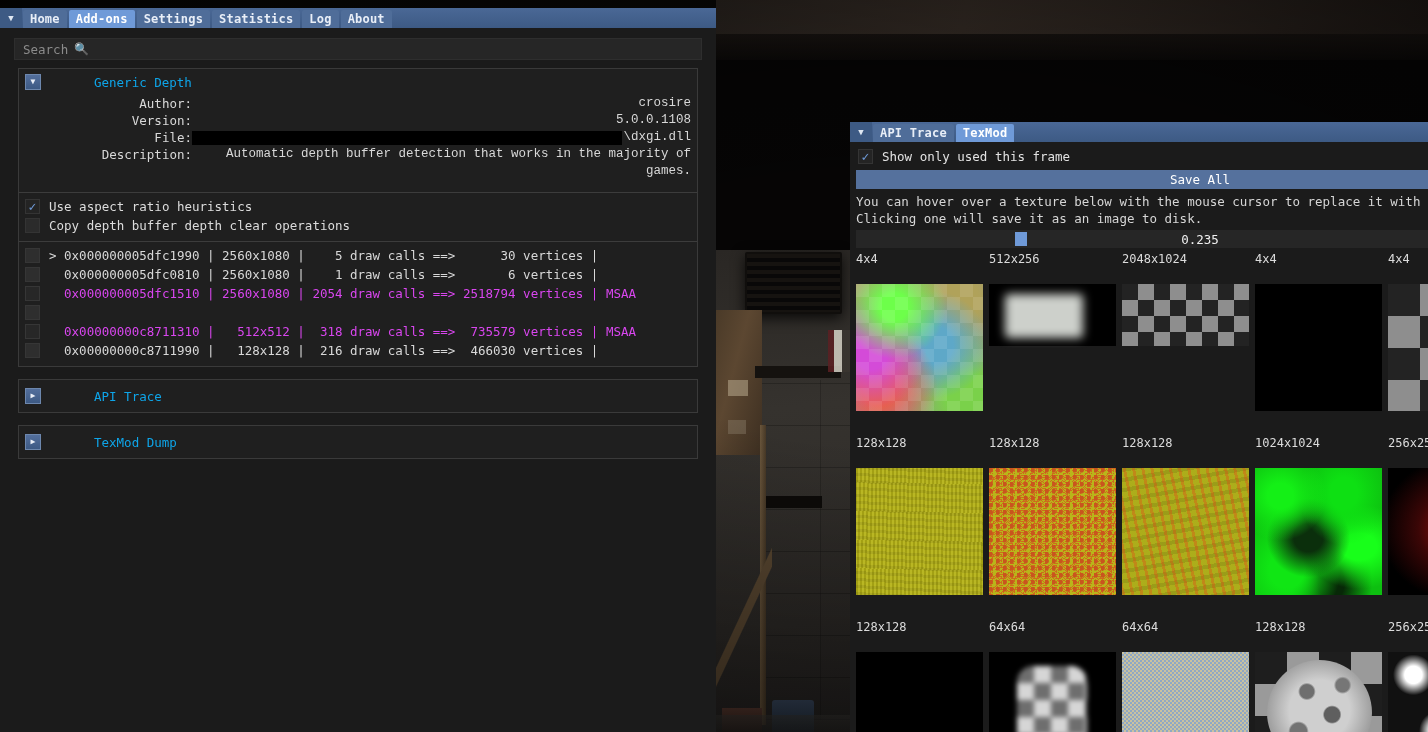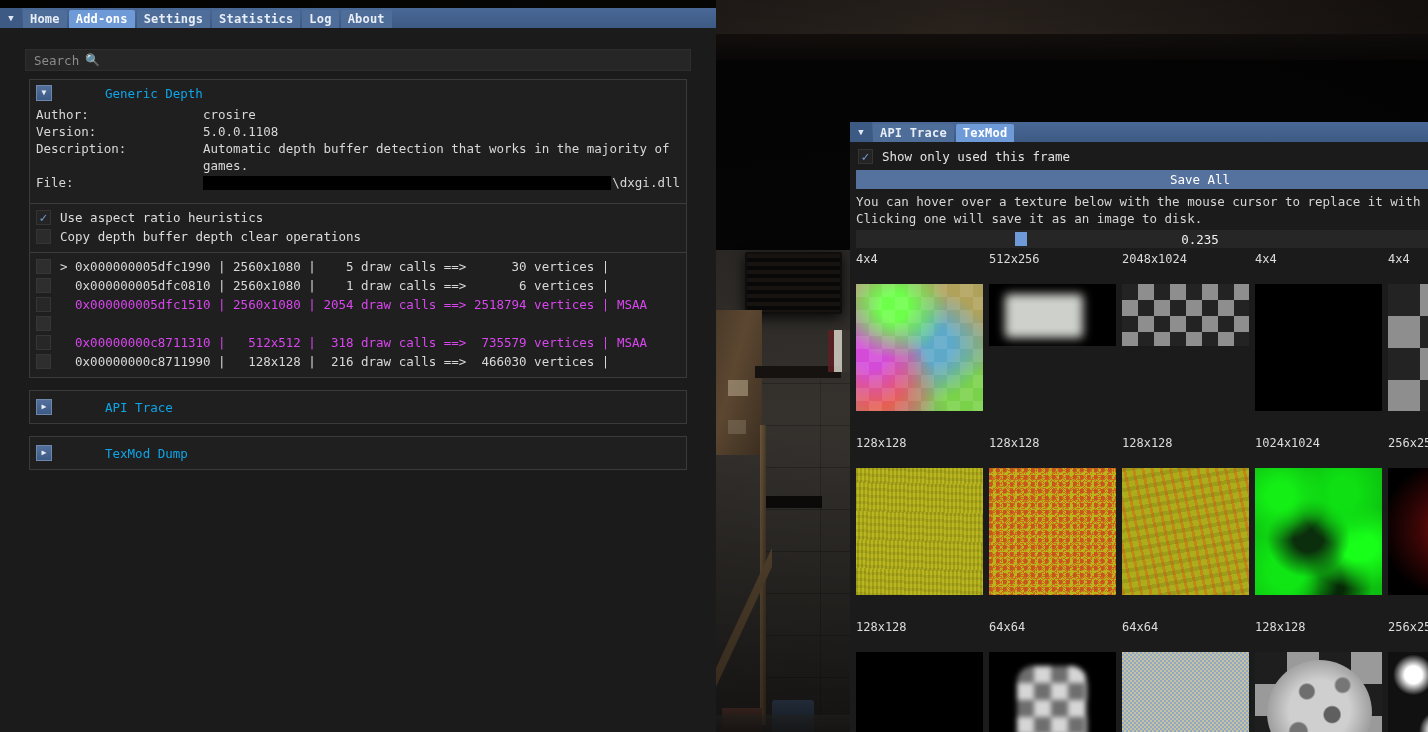--- a/index.html
+++ b/index.html
@@ -60,40 +60,40 @@
      color:#dfe7f2; font-size:9px; background:#3d5a84; }
   .tab { display:flex; align-items:center; padding:0 7px; font-size:12px; color:#e8eef7;
      line-height:1; letter-spacing:.2px; background: transparent; font-weight: bold; }
   .tab.inactive { background:#4f6d99; margin:2px 1px 0 1px; border-radius:2px 2px 0 0; }
   .tab.active { background:#6f9ad8; color:#ffffff; margin:2px 1px 0 1px; border-radius:2px 2px 0 0; }
   .tabbar-rest { flex:1; }
 
   
   #left-window { left:0; top:8px; width:716px; height:724px;
      background:#1b1b1b; }
-  .left-body { padding:15px; }
+  .left-body { padding:4px;text-align:right; }
   .search-row { margin:6px 10px 8px 10px; height:22px; background:#262626;
      display:flex; align-items:center; padding:0 8px; gap:6px;
      border:1px solid #2e2e2e; }
   .search-placeholder { color:#8b8b8b; font-size:12.5px; }
   .search-icon { color:#c9c9c9; font-size:12px; }
 
   .collapser { margin:0 14px 0 14px; background:#1f1f1f; border:1px solid #3a3a3a; }
   .collapser + .collapser { margin-top:8px; }
   .collapser-head { display:flex; align-items:center; gap:9px; padding:5px 6px; }
   .tri-btn { width:16px; height:16px; background:linear-gradient(180deg,#4a6somethin,#3c5komm);
      background:linear-gradient(180deg,#536f9c,#3d5a84);
      border:1px solid #6d87ad; display:flex; align-items:center; justify-content:center;
      color:#e9eef6; font-size:8px; line-height:1; }
   .collapser-title { color:#0ea5e9; font-size:12.5px;margin-left:44px; }
 
   .kv-table { padding:0 6px 6px 6px; }
   .kv-row { display:flex; font-size:12.5px; line-height:17px; color:#d8d8d8; }
   .kv-key { width:167px; flex:0 0 167px; }
-  .kv-val { flex:1; color:#d8d8d8; }
+  .kv-val { flex:1; color:#d8d8d8;font-family:Liberation Mono, monospace; }
   .file-row { display:flex; align-items:center; }
   .file-black { flex:1; height:14px; background:#000; }
   .file-tail { color:#d8d8d8; font-size:12.5px; padding-left:1px; }
 
   .section-div { height:1px; background:#3c3c3c; margin:6px 0 4px 0; }
 
   .chk-row { display:flex; align-items:center; gap:9px; padding:2px 6px; font-size:12.5px; color:#dcdcdc; }
   .chk-box { width:15px; height:15px; flex:0 0 15px; background:#2b2b2b; border:1px solid #343434;
      display:flex; align-items:center; justify-content:center; }
   .chk-box.checked { background:#242424; }
@@ -296,30 +296,30 @@
         <div class="kv-table">
           <div class="kv-row">
             <div class="kv-key">Author:</div>
             <div class="kv-val">crosire</div>
           </div>
           <div class="kv-row">
             <div class="kv-key">Version:</div>
             <div class="kv-val">5.0.0.1108</div>
           </div>
           <div class="kv-row">
-            <div class="kv-key">Description:</div>
-            <div class="kv-val">Automatic depth buffer detection that works in the majority of games.</div>
-          </div>
-          <div class="kv-row">
             <div class="kv-key">File:</div>
             <div class="kv-val file-row">
               <div class="file-black"></div>
               <div class="file-tail">\dxgi.dll</div>
             </div>
           </div>
+          <div class="kv-row">
+            <div class="kv-key">Description:</div>
+            <div class="kv-val">Automatic depth buffer detection that works in the majority of games.</div>
+          </div>
         </div>
 
         <div class="section-div"></div>
 
         <div class="chk-row">
           <div class="chk-box checked">
             <span class="chk-mark">✓</span>
           </div>
           <span>Use aspect ratio heuristics</span>
         </div>

